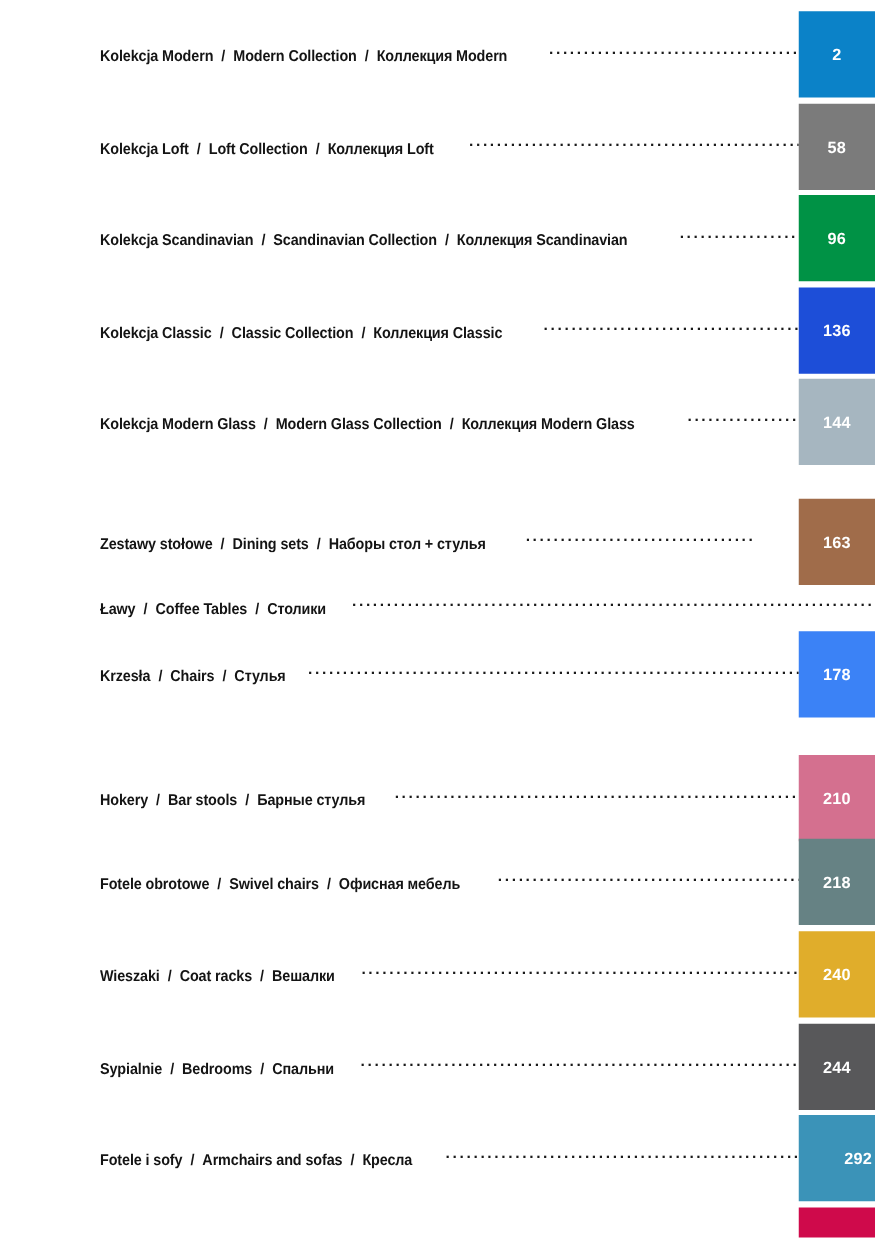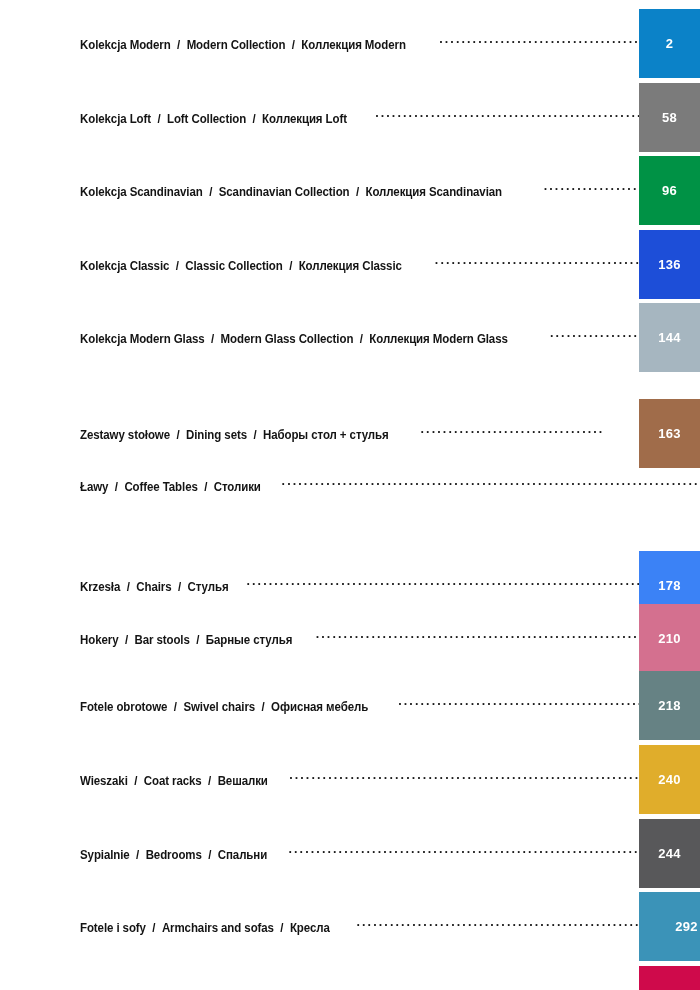--- a/index.html
+++ b/index.html
@@ -224,21 +224,21 @@
             <span class="lang">Ławy</span>
             <span class="sep">/</span>
             <span class="lang">Coffee Tables</span>
             <span class="sep">/</span>
             <span class="lang">Столики</span>
           </div>
           <div class="leader"></div>
         </div>
       </div>
     </div>
-    <div class="toc-row" style="top: 551px;">
+    <div class="toc-row" style="top: 505px;">
       <div class="row-entry">
         <div class="entry-inner">
           <div class="title-group">
             <span class="lang">Krzesła</span>
             <span class="sep">/</span>
             <span class="lang">Chairs</span>
             <span class="sep">/</span>
             <span class="lang">Стулья</span>
           </div>
           <div class="leader"></div>

